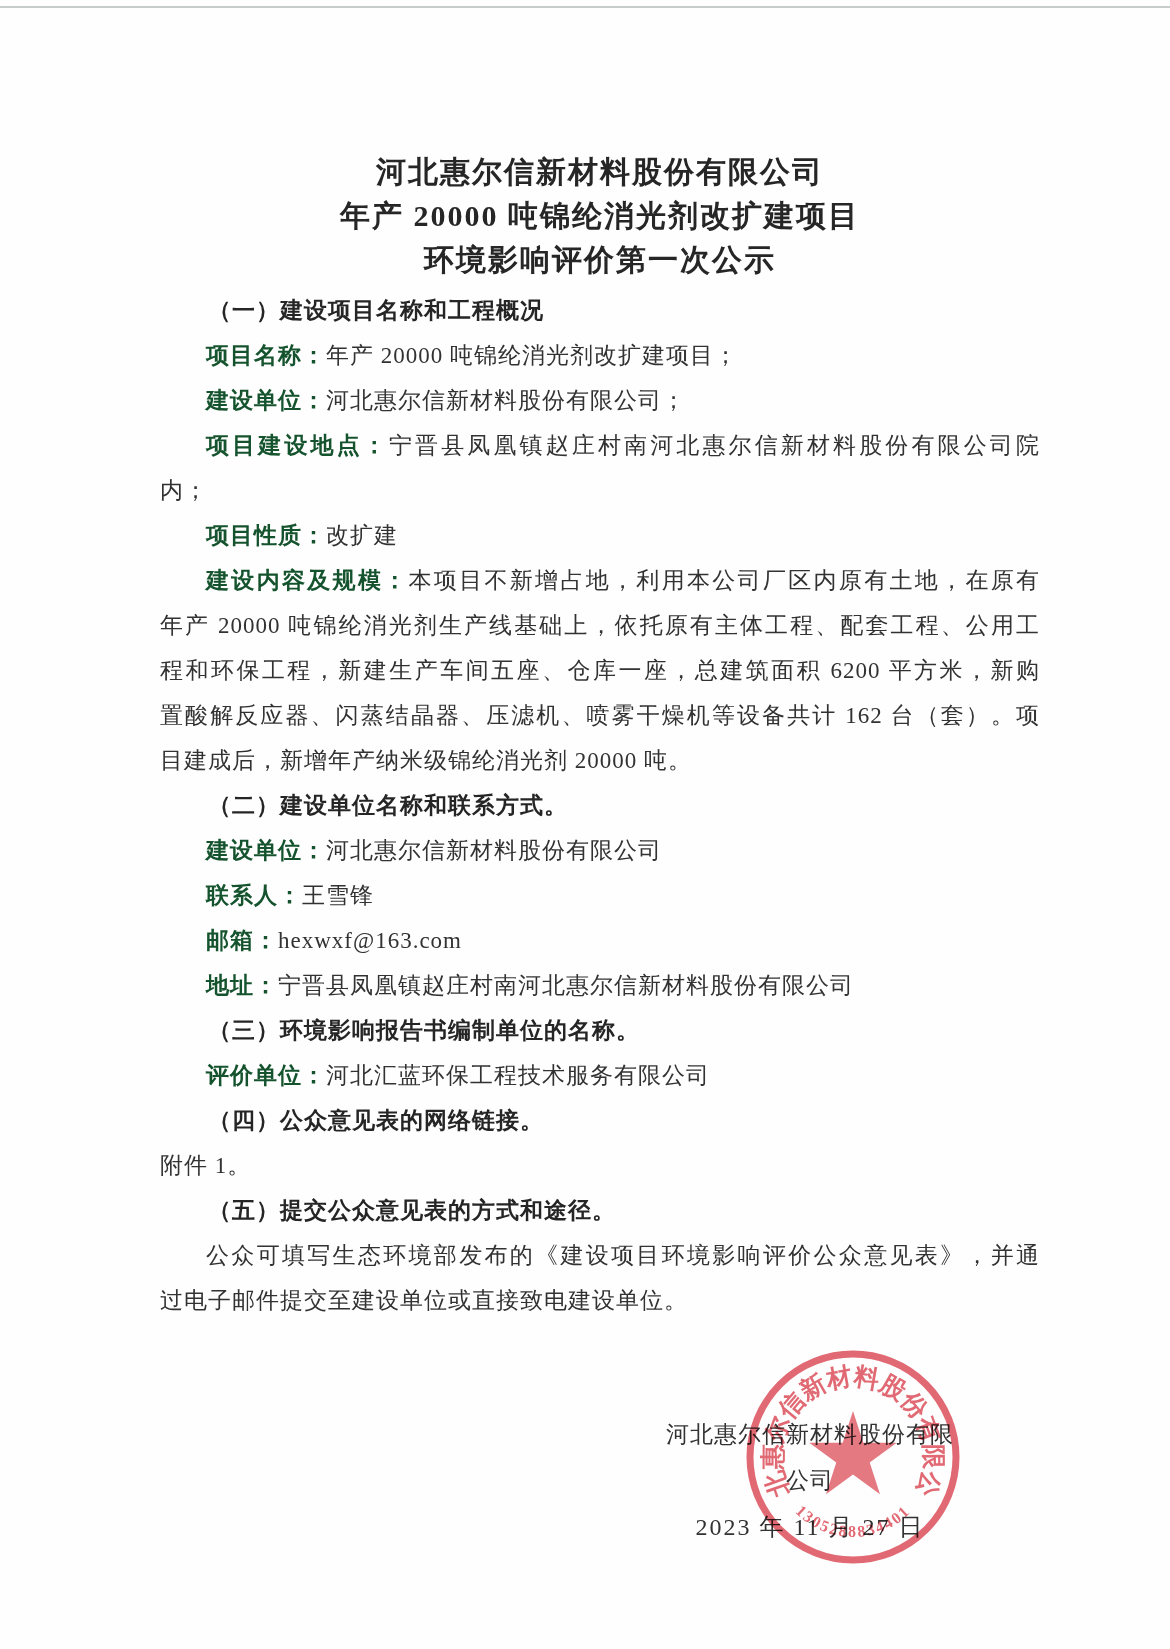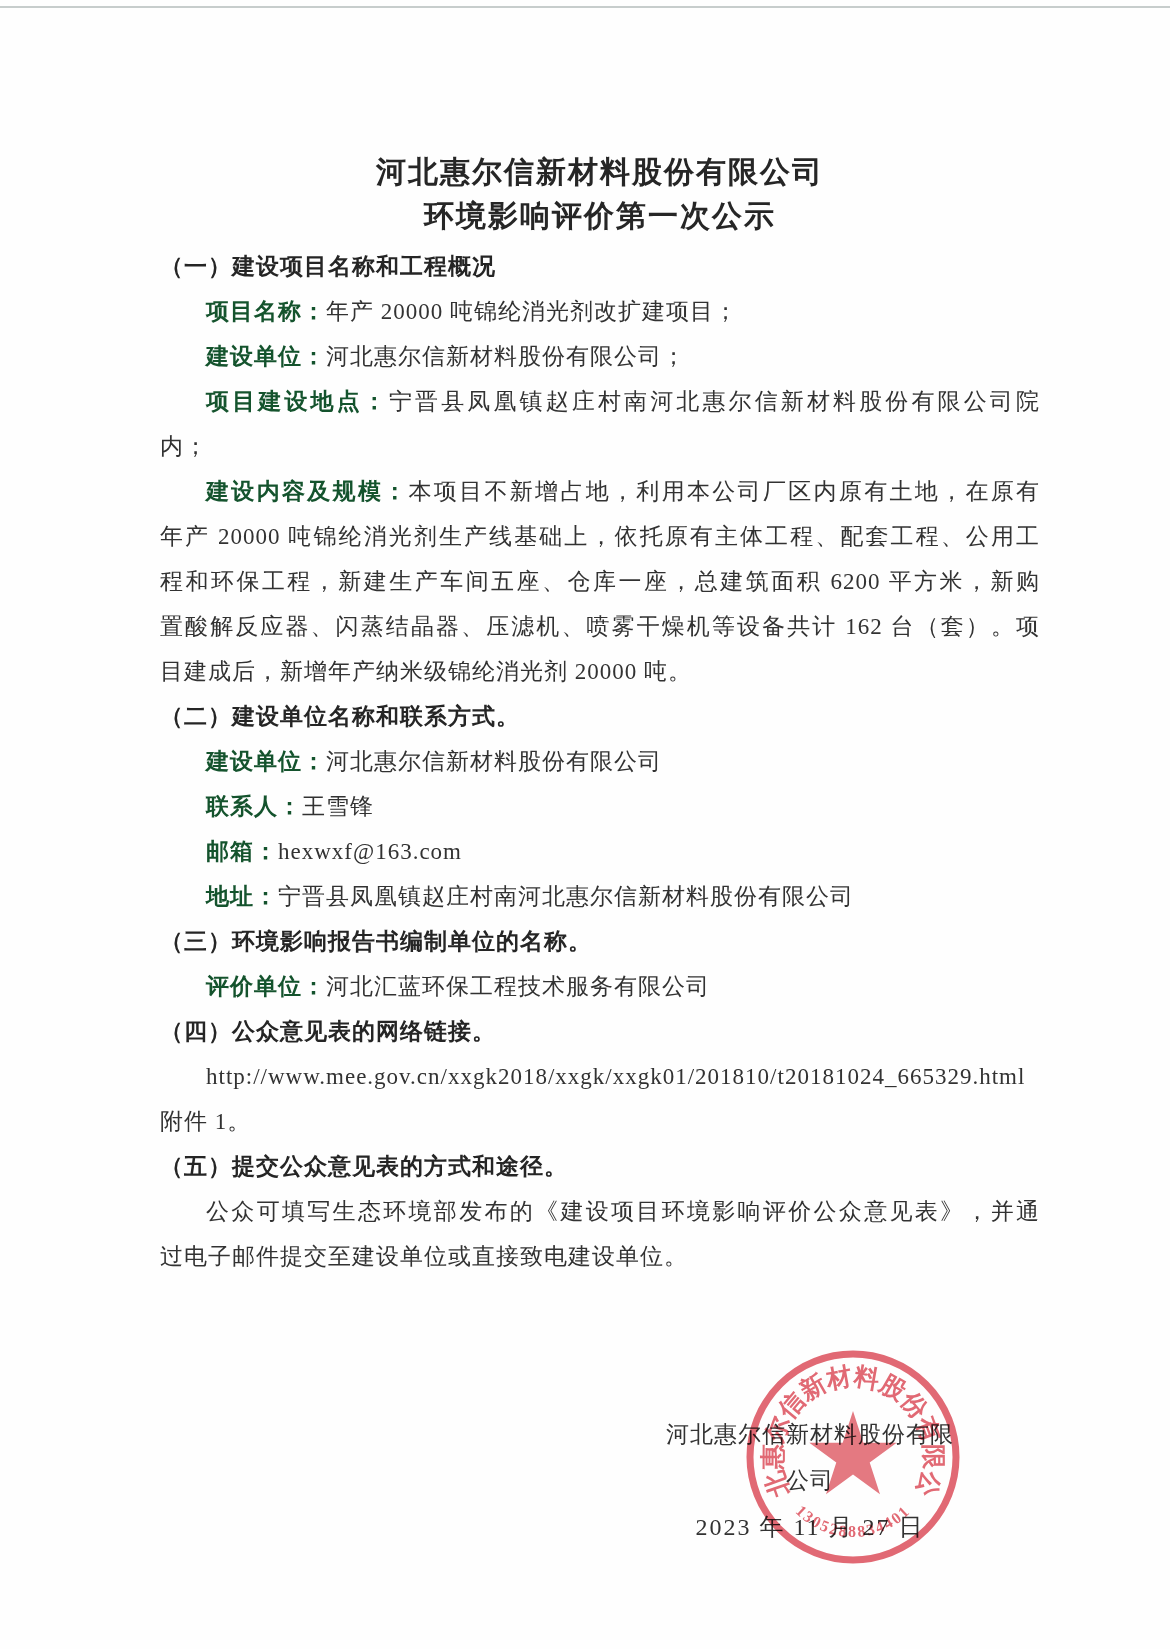--- a/index.html
+++ b/index.html
@@ -26,21 +26,21 @@
   }
   .title {
     text-align: center; font-size: 30px; font-weight: bold;
     line-height: 44px; letter-spacing: 2px; color: #262626; margin: 0;
   }
   .body-lines { margin-top: 6px; }
   .line {
     font-size: 23px; line-height: 45px; letter-spacing: 1px;
     white-space: nowrap; color: #323232;
   }
-  .line.heading { font-weight: bold; color: #252525; }
+  .line.heading { font-weight: bold; color: #252525; margin-left: 48px; }
   .line.indent { padding-left: 46px; }
   .line.fill { white-space: normal; text-align-last: justify; }
   .lbl { font-weight: bold; color: #14532d; }
   .sign-block {
     position: absolute; left: 660px; top: 1412px; width: 300px;
     text-align: center;
   }
   .sign-company { font-size: 23px; line-height: 46px; letter-spacing: 1px; color: #323232; }
   .sign-date { font-size: 24px; line-height: 46px; letter-spacing: 2px; color: #323232; }
   .stamp {
@@ -51,32 +51,34 @@
 </style>
 </head>
 <body>
 
 <div class="page">
   <div class="scan-edge-top"></div>
   <div class="scan-edge-right"></div>
 
   <div class="content">
     <div class="title">河北惠尔信新材料股份有限公司</div>
+    <div class="title">年产 20000 吨锦纶消光剂改扩建项目</div>
     <div class="title">环境影响评价第一次公示</div>
 
     <div class="body-lines">
       <div class="line heading">（一）建设项目名称和工程概况</div>
 
       <div class="line indent"><span class="lbl">项目名称：</span><span>年产 20000 吨锦纶消光剂改扩建项目；</span></div>
 
       <div class="line indent"><span class="lbl">建设单位：</span><span>河北惠尔信新材料股份有限公司；</span></div>
 
       <div class="line indent fill"><span class="lbl">项目建设地点：</span><span>宁晋县凤凰镇赵庄村南河北惠尔信新材料股份有限公司院</span></div>
       <div class="line">内；</div>
 
+      <div class="line indent"><span class="lbl">项目性质：</span><span>改扩建</span></div>
 
       <div class="line indent fill"><span class="lbl">建设内容及规模：</span><span>本项目不新增占地，利用本公司厂区内原有土地，在原有</span></div>
       <div class="line fill">年产 20000 吨锦纶消光剂生产线基础上，依托原有主体工程、配套工程、公用工</div>
       <div class="line fill">程和环保工程，新建生产车间五座、仓库一座，总建筑面积 6200 平方米，新购</div>
       <div class="line fill">置酸解反应器、闪蒸结晶器、压滤机、喷雾干燥机等设备共计 162 台（套）。项</div>
       <div class="line">目建成后，新增年产纳米级锦纶消光剂 20000 吨。</div>
 
       <div class="line heading">（二）建设单位名称和联系方式。</div>
 
       <div class="line indent"><span class="lbl">建设单位：</span><span>河北惠尔信新材料股份有限公司</span></div>
@@ -87,21 +89,20 @@
       <div class="line indent"><span class="lbl">邮箱：</span><span>hexwxf@163.com</span></div>
 
       <div class="line indent"><span class="lbl">地址：</span><span>宁晋县凤凰镇赵庄村南河北惠尔信新材料股份有限公司</span></div>
 
       <div class="line heading">（三）环境影响报告书编制单位的名称。</div>
 
       <div class="line indent"><span class="lbl">评价单位：</span><span>河北汇蓝环保工程技术服务有限公司</span></div>
 
       <div class="line heading">（四）公众意见表的网络链接。</div>
 
-      <div class="line indent">http://www.mee.gov.cn/xxgk2018/xxgk/xxgk01/201810/t20181024_665329.html</div>
       <div class="line">附件 1。</div>
 
       <div class="line heading">（五）提交公众意见表的方式和途径。</div>
 
       <div class="line indent fill">公众可填写生态环境部发布的《建设项目环境影响评价公众意见表》，并通</div>
       <div class="line">过电子邮件提交至建设单位或直接致电建设单位。</div>
     </div>
   </div>
 
   <div class="sign-block">

